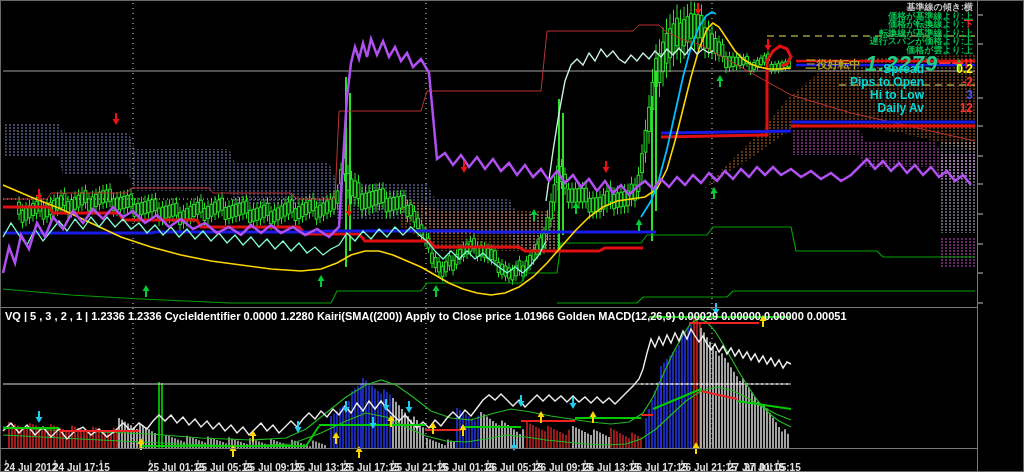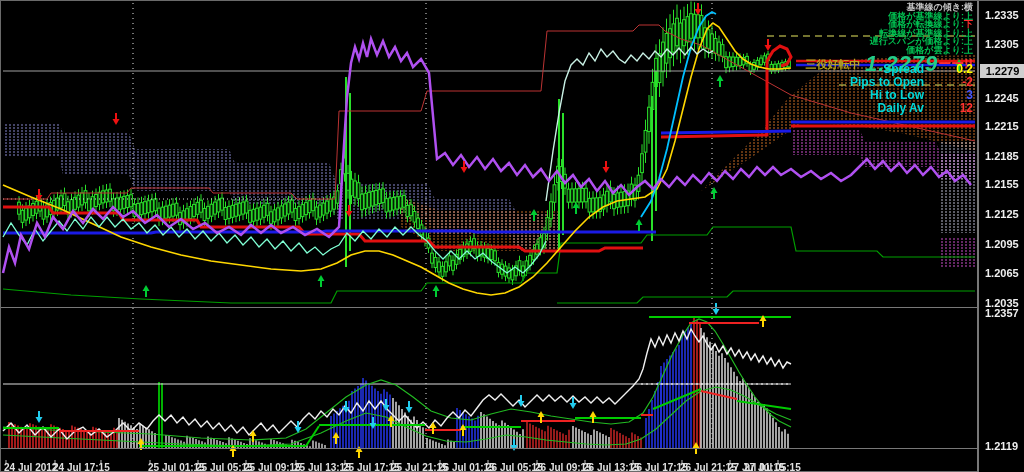--- a/index.html
+++ b/index.html
@@ -938,36 +938,22 @@
     <span id="big-price" style="color: rgb(34, 204, 136);">1.2279</span><span id="big-price-suffix" style="color: rgb(255, 48, 48);">ーー!!</span>
   </div>
 
   <div id="stats" class="ovl">
       <div class="stat-row"><span class="lb" style="color: rgb(0, 216, 216);">Spread</span><span class="vl" style="color: rgb(255, 255, 0);">0.2</span></div>
       <div class="stat-row"><span class="lb" style="color: rgb(0, 216, 216);">Pips to Open</span><span class="vl" style="color: rgb(255, 48, 48);">-2</span></div>
       <div class="stat-row"><span class="lb" style="color: rgb(0, 216, 216);">Hi to Low</span><span class="vl" style="color: rgb(68, 85, 255);">3</span></div>
       <div class="stat-row"><span class="lb" style="color: rgb(0, 216, 216);">Daily Av</span><span class="vl" style="color: rgb(255, 48, 48);">12</span></div>
     </div>
 
-  <div id="price-axis">
-      <div class="ptick" style="top: 14px;">1.2335</div>
-      <div class="ptick" style="top: 43px;">1.2305</div>
-      <div class="ptick" style="top: 97px;">1.2245</div>
-      <div class="ptick" style="top: 125px;">1.2215</div>
-      <div class="ptick" style="top: 155px;">1.2185</div>
-      <div class="ptick" style="top: 183px;">1.2155</div>
-      <div class="ptick" style="top: 213px;">1.2125</div>
-      <div class="ptick" style="top: 243px;">1.2095</div>
-      <div class="ptick" style="top: 272px;">1.2065</div>
-      <div class="ptick" style="top: 302px;">1.2035</div>
-      <div class="ptick" style="top: 312px;">1.2357</div>
-      <div class="ptick" style="top: 445px;">1.2119</div>
-      <div id="price-box" style="top: 63px;">1.2279</div>
-    </div>
 
+  <div id="ind-header" class="ovl">VQ |  5 , 3 , 2 , 1  |  1.2336 1.2336   CycleIdentifier 0.0000 1.2280   Kairi(SMA((200)) Apply to Close price 1.01966   Golden MACD(12,26,9) 0.00029 0.00000 0.00000 0.00051</div>
 
 
   <div id="time-axis">
       <div class="ttick" style="left: 3px;">24 Jul 2012</div>
       <div class="ttick" style="left: 52px;">24 Jul 17:15</div>
       <div class="ttick" style="left: 98px; margin-top: 15px;">24 Jul 21:15</div>
       <div class="ttick" style="left: 147px;">25 Jul 01:15</div>
       <div class="ttick" style="left: 195px;">25 Jul 05:15</div>
       <div class="ttick" style="left: 243px;">25 Jul 09:15</div>
       <div class="ttick" style="left: 293px;">25 Jul 13:15</div>

